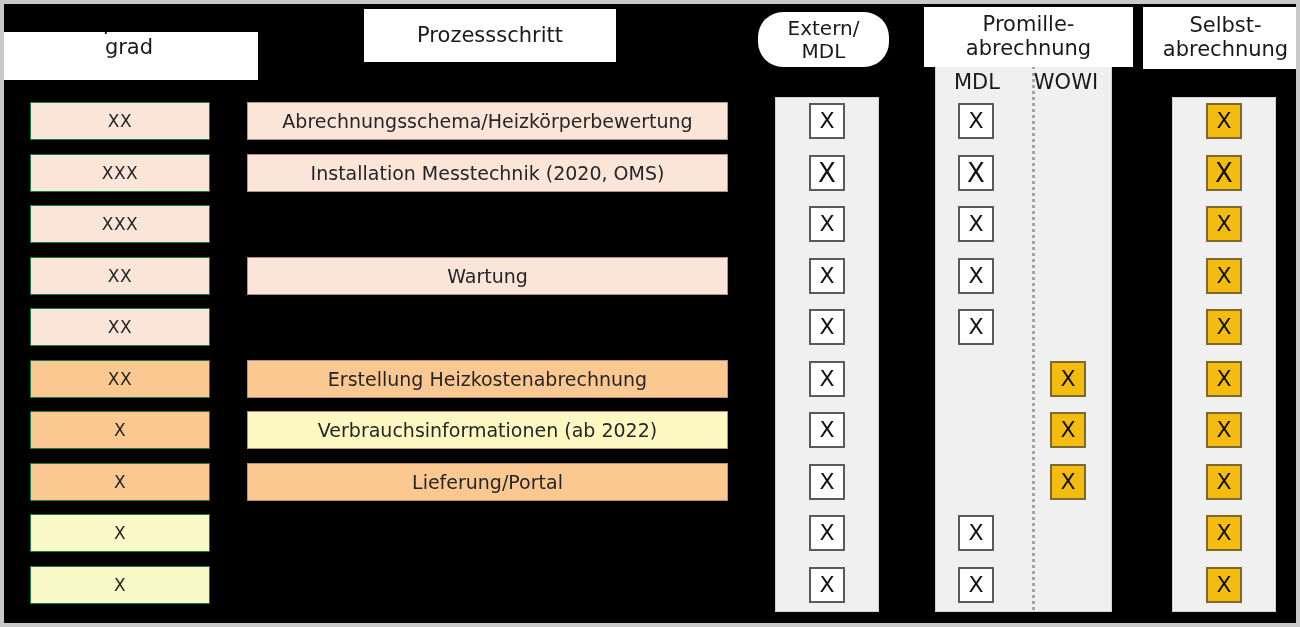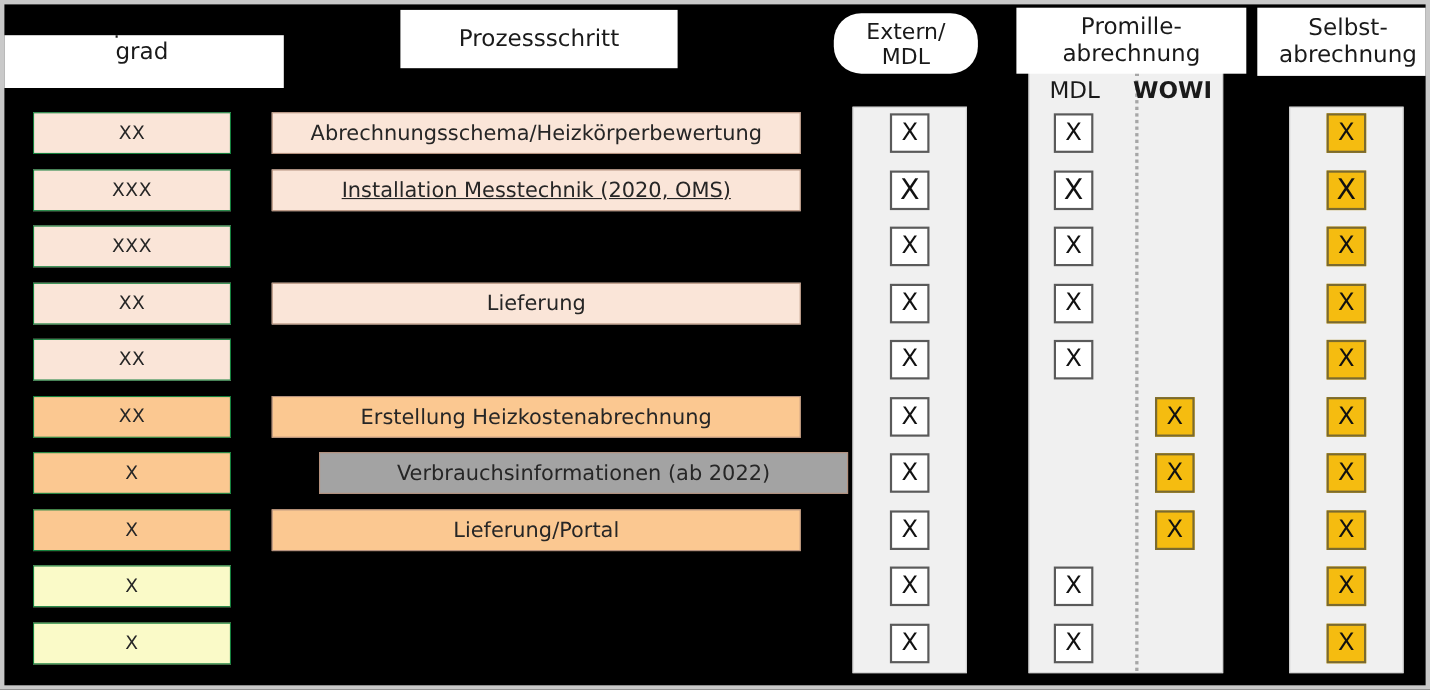--- a/index.html
+++ b/index.html
@@ -90,21 +90,21 @@
 
   .subhdr {
     position: absolute;
     top: 66px;
     font-size: 21px;
     color: #1a1a1a;
     text-align: center;
     width: 80px;
   }
   #subhdr-mdl  { left: 933px; }
-  #subhdr-wowi { left: 1022px; font-weight: bold; }
+  #subhdr-wowi { left: 1022px; }
 
   .dotted-divider {
     position: absolute;
     left: 1028px;
     top: 62px;
     width: 0;
     height: 544px;
     border-left: 3px dotted #a6a6a6;
   }
 
@@ -203,54 +203,54 @@
   <div id="rows-container">
       <div class="row-band" style="top: 98px;">
         <div class="cell-complex" style="background: rgb(250, 229, 216);">XX</div>
         <div class="cell-process" style="background: rgb(250, 229, 216);">Abrechnungsschema/Heizkörperbewertung</div>
         <div class="xbox white x-extern" style="top: 1px;">X</div>
         <div class="xbox white x-mdl" style="top: 1px;">X</div>
         <div class="xbox amber x-selbst" style="top: 1px;">X</div>
       </div>
       <div class="row-band" style="top: 149.5px;">
         <div class="cell-complex" style="background: rgb(250, 229, 216);">XXX</div>
-        <div class="cell-process" style="background: rgb(250, 229, 216); text-decoration: underline;">Installation Messtechnik (2020, OMS)</div>
+        <div class="cell-process" style="background: rgb(250, 229, 216);">Installation Messtechnik (2020, OMS)</div>
         <div class="xbox white x-extern big" style="top: 1px;">X</div>
         <div class="xbox white x-mdl big" style="top: 1px;">X</div>
         <div class="xbox amber x-selbst big" style="top: 1px;">X</div>
       </div>
       <div class="row-band" style="top: 201px;">
         <div class="cell-complex" style="background: rgb(250, 229, 216);">XXX</div>
         <div class="xbox white x-extern" style="top: 1px;">X</div>
         <div class="xbox white x-mdl" style="top: 1px;">X</div>
         <div class="xbox amber x-selbst" style="top: 1px;">X</div>
       </div>
       <div class="row-band" style="top: 252.5px;">
         <div class="cell-complex" style="background: rgb(250, 229, 216);">XX</div>
-        <div class="cell-process" style="background: rgb(250, 229, 216);">Lieferung</div>
+        <div class="cell-process" style="background: rgb(250, 229, 216);">Wartung</div>
         <div class="xbox white x-extern" style="top: 1px;">X</div>
         <div class="xbox white x-mdl" style="top: 1px;">X</div>
         <div class="xbox amber x-selbst" style="top: 1px;">X</div>
       </div>
       <div class="row-band" style="top: 304px;">
         <div class="cell-complex" style="background: rgb(250, 229, 216);">XX</div>
         <div class="xbox white x-extern" style="top: 1px;">X</div>
         <div class="xbox white x-mdl" style="top: 1px;">X</div>
         <div class="xbox amber x-selbst" style="top: 1px;">X</div>
       </div>
       <div class="row-band" style="top: 355.5px;">
         <div class="cell-complex" style="background: rgb(251, 200, 145);">XX</div>
         <div class="cell-process" style="background: rgb(251, 200, 145);">Erstellung Heizkostenabrechnung</div>
         <div class="xbox white x-extern" style="top: 1px;">X</div>
         <div class="xbox amber x-wowi" style="top: 1px;">X</div>
         <div class="xbox amber x-selbst" style="top: 1px;">X</div>
       </div>
       <div class="row-band" style="top: 407px;">
         <div class="cell-complex" style="background: rgb(251, 200, 145);">X</div>
-        <div class="cell-process" style="background: #a3a3a3; margin-left: 43px;">Verbrauchsinformationen (ab 2022)</div>
+        <div class="cell-process" style="background: #fef9c3;">Verbrauchsinformationen (ab 2022)</div>
         <div class="xbox white x-extern" style="top: 1px;">X</div>
         <div class="xbox amber x-wowi" style="top: 1px;">X</div>
         <div class="xbox amber x-selbst" style="top: 1px;">X</div>
       </div>
       <div class="row-band" style="top: 458.5px;">
         <div class="cell-complex" style="background: rgb(251, 200, 145);">X</div>
         <div class="cell-process" style="background: rgb(251, 200, 145);">Lieferung/Portal</div>
         <div class="xbox white x-extern" style="top: 1px;">X</div>
         <div class="xbox amber x-wowi" style="top: 1px;">X</div>
         <div class="xbox amber x-selbst" style="top: 1px;">X</div>

